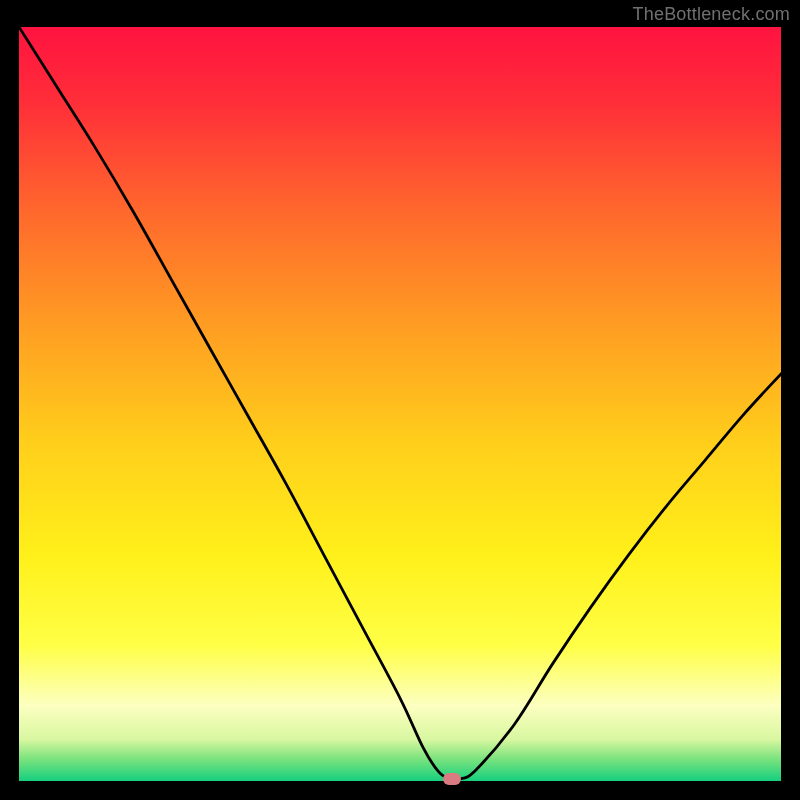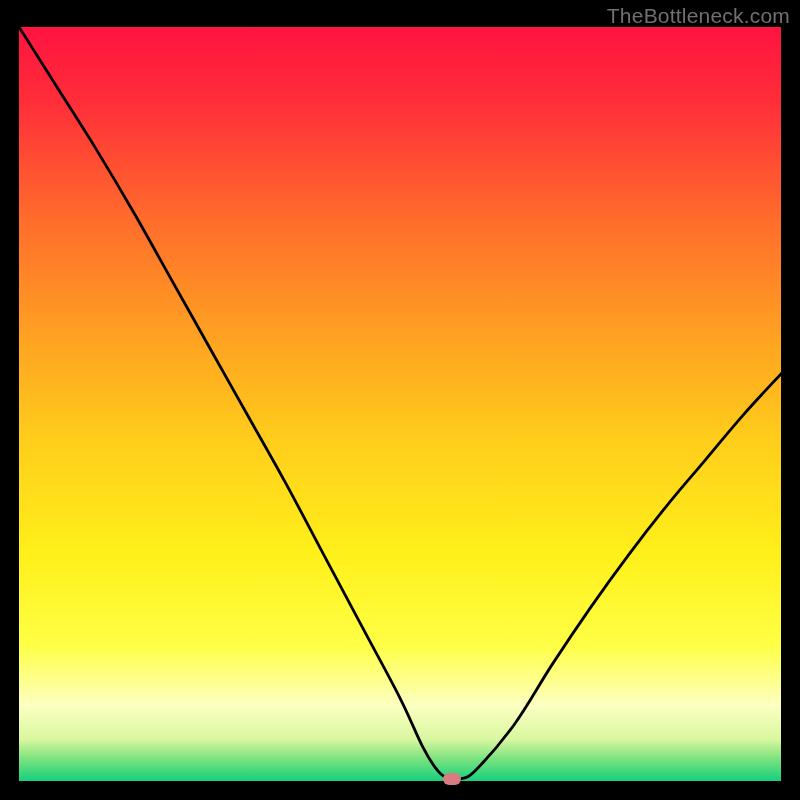--- a/index.html
+++ b/index.html
@@ -15,21 +15,21 @@
     position: relative;
     width: 800px;
     height: 800px;
     background: #000;
   }
   .watermark {
     position: absolute;
     top: 4px;
     right: 10px;
     color: #707070;
-    font-size: 21px;
+    font-size: 18px;
     font-weight: 500;
     letter-spacing: 0.2px;
   }
   .plot {
     position: absolute;
     left: 19px;
     top: 27px;
     width: 762px;
     height: 754px;
   }

